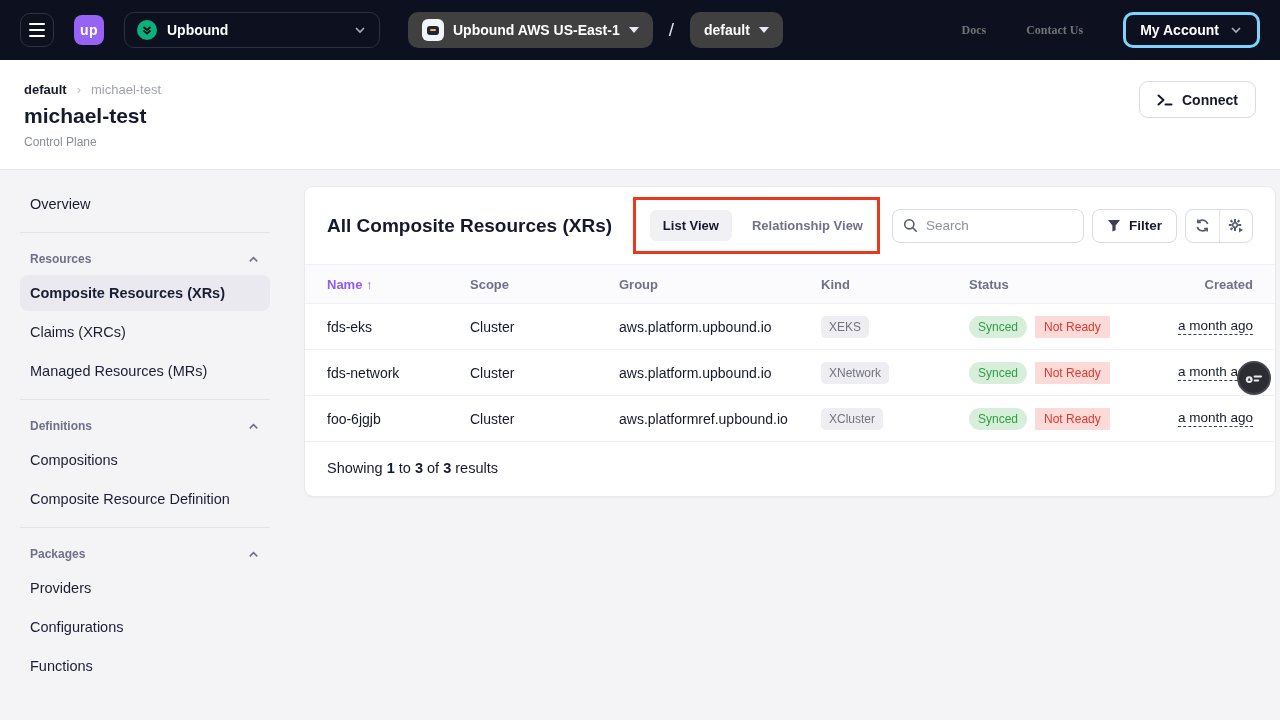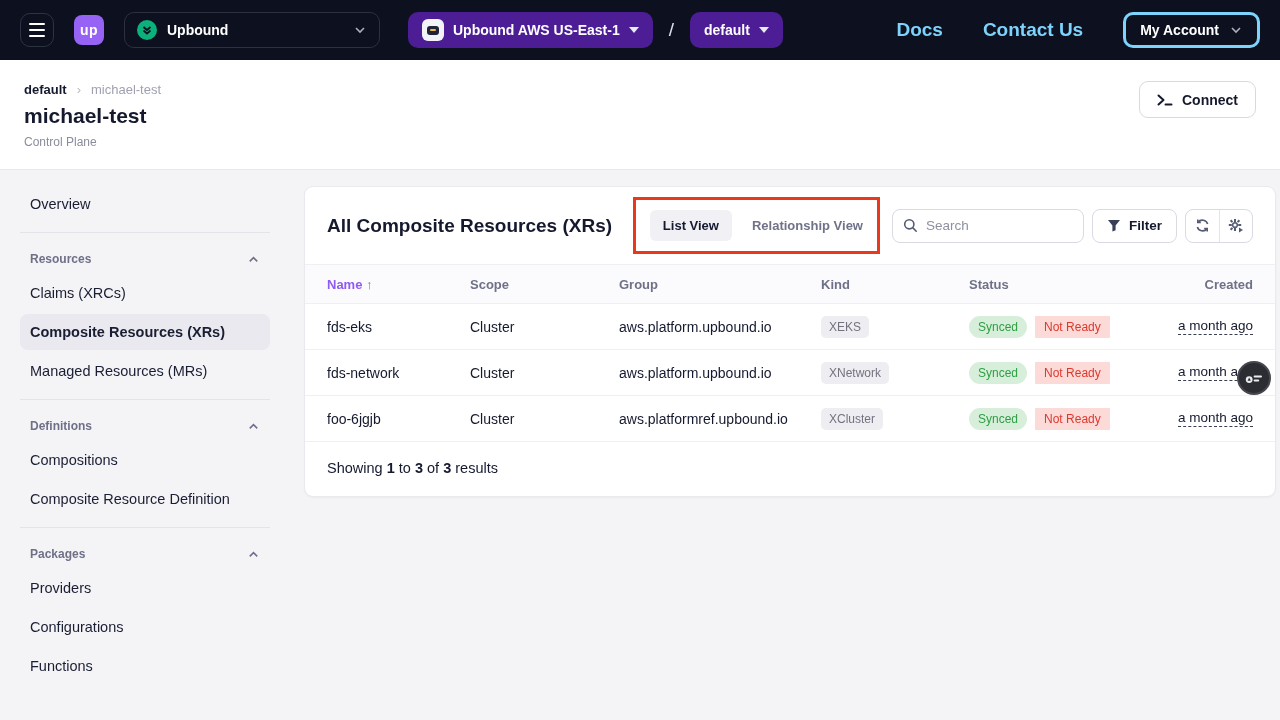--- a/index.html
+++ b/index.html
@@ -10,30 +10,30 @@
   .topbar { height:60px; background:#0C101F; display:flex; align-items:center; padding:0 20px; position:relative; }
   .menu-btn { width:34px; height:34px; border:1px solid #2E3342; border-radius:10px;
     display:flex; flex-direction:column; justify-content:center; align-items:center; gap:4px; cursor:pointer; background:transparent; }
   .menu-btn span { display:block; width:16px; height:2px; background:#FFFFFF; border-radius:2px; }
   .logo { width:30px; height:30px; background:#9663F5; border-radius:8px; margin-left:20px;
     display:flex; align-items:center; justify-content:center; color:#fff; font-weight:700; font-size:14px; letter-spacing:.5px; }
   .org-select { margin-left:20px; width:256px; height:36px; border:1px solid #2B3140; border-radius:10px;
     display:flex; align-items:center; padding:0 12px; gap:10px; cursor:pointer; }
   .org-icon { width:20px; height:20px; border-radius:50%; background:#0CB07B; display:flex; align-items:center; justify-content:center; flex-shrink:0; }
   .org-select .lbl { color:#FFFFFF; font-weight:700; font-size:14px; flex:1; }
-  .pill { height:36px; background:#4c1d95; border-radius:10px; display:flex; align-items:center; padding:0 14px; gap:9px; cursor:pointer; }
+  .pill { height:36px; background:#404040; border-radius:10px; display:flex; align-items:center; padding:0 14px; gap:9px; cursor:pointer; }
   .pill .lbl { color:#FFFFFF; font-weight:700; font-size:14px; }
   .ctp-pill { margin-left:28px; }
   .ctp-icon { width:22px; height:22px; background:#F2F3F7; border-radius:6px; display:flex; align-items:center; justify-content:center; }
   .ctp-icon .inner { width:12px; height:9px; background:#1E2335; border-radius:3px; display:flex; align-items:center; justify-content:center; }
   .ctp-icon .inner i { display:block; width:6px; height:2px; background:#E9B949; border-radius:1px; }
   .caret-down { width:0; height:0; border-left:5px solid transparent; border-right:5px solid transparent; border-top:6px solid #E8EAF2; }
   .slash-sep { color:#DFE2EC; font-size:19px; margin:0 16px; font-weight:400; }
   .top-spacer { flex:1; }
-  .top-link { color:#7dd3fc; font-weight:700; font-size:19px; margin-right:40px; cursor:pointer; text-decoration:none; }
+  .top-link { color:#737373; font-weight:700; font-size:12px; margin-right:40px; cursor:pointer; text-decoration:none;font-family:Liberation Serif, serif; }
   .account-btn { height:36px; border:3px solid #7dd3fc; border-radius:10px; display:flex; align-items:center;
     padding:0 14px; gap:10px; color:#FFFFFF; font-weight:700; font-size:14px; cursor:pointer; background:transparent; }
 
   
   .page-header { height:110px; background:#FFFFFF; border-bottom:1px solid #E7E7EC; position:relative; padding:22px 24px 0 24px; }
   .crumbs { display:flex; align-items:center; gap:10px; font-size:13px; }
   .crumb-parent { color:#15192E; font-weight:600; cursor:pointer; }
   .crumb-sep { color:#B8BAC6; font-size:13px; }
   .crumb-current { color:#9FA1B0; }
   .page-title { margin-top:7px; font-size:21px; font-weight:700; color:#15192E; }
@@ -169,22 +169,22 @@
   <div class="sidebar">
     <div class="side-item">Overview</div>
     <div class="side-divider"></div>
 
     <div class="side-section-head">
       <span class="t">Resources</span>
       <svg width="13" height="13" viewBox="0 0 14 14">
           <path d="M3 9 L7 5 L11 9" fill="none" stroke="#6E7088" stroke-width="1.7"></path>
         </svg>
     </div>
+    <div class="side-item active">Composite Resources (XRs)</div>
     <div class="side-item">Claims (XRCs)</div>
-    <div class="side-item active">Composite Resources (XRs)</div>
     <div class="side-item">Managed Resources (MRs)</div>
     <div class="side-divider"></div>
 
     <div class="side-section-head">
       <span class="t">Definitions</span>
       <svg width="13" height="13" viewBox="0 0 14 14">
           <path d="M3 9 L7 5 L11 9" fill="none" stroke="#6E7088" stroke-width="1.7"></path>
         </svg>
     </div>
     <div class="side-item">Compositions</div>

